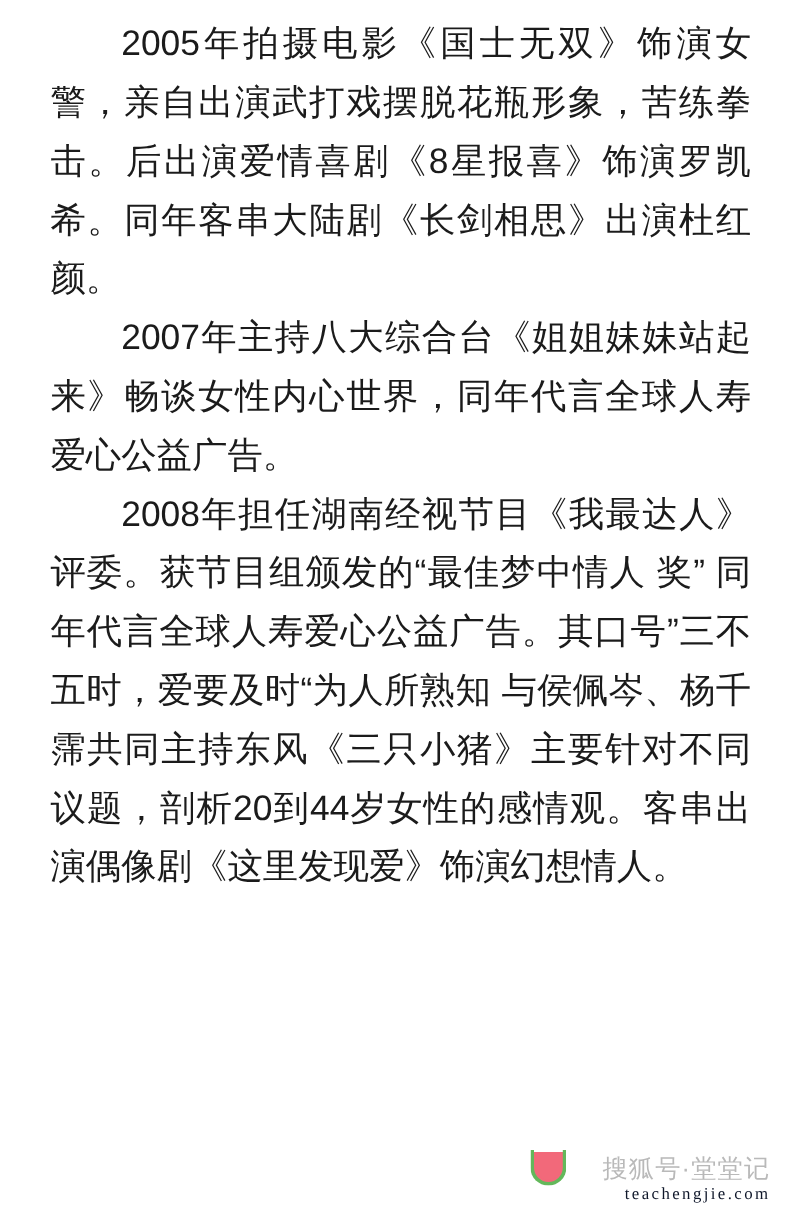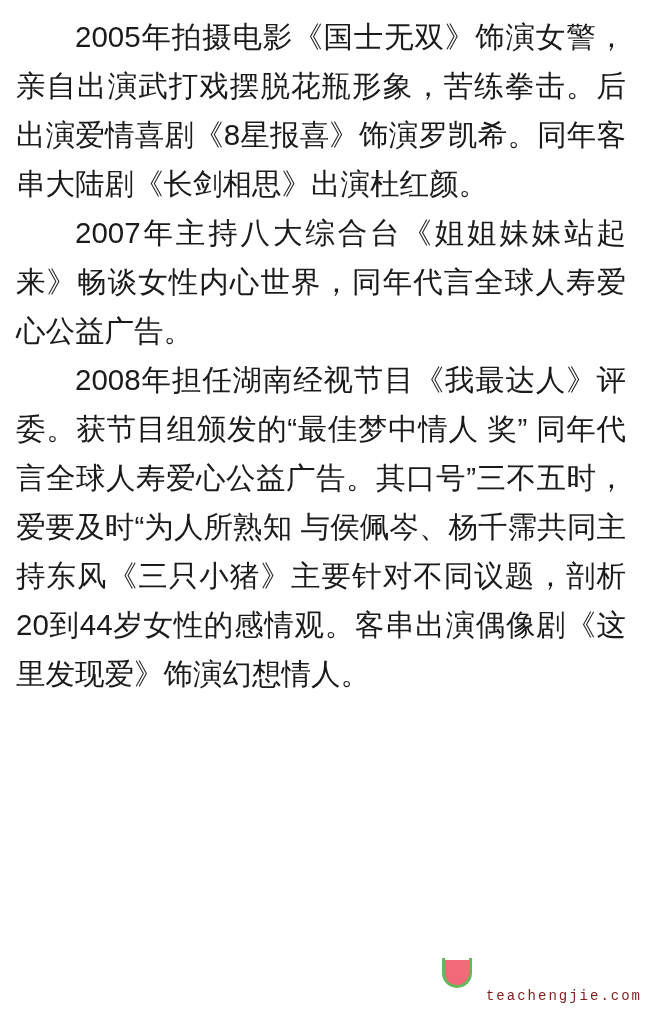--- a/index.html
+++ b/index.html
@@ -12,21 +12,21 @@
     height: 1024px;
     overflow: hidden;
     font-family: "Liberation Sans", sans-serif;
   }
   #page {
     position: relative;
     width: 660px;
     height: 1024px;
     background: #ffffff;
     box-sizing: border-box;
-    padding: 12px 34px 0 16px;
+    padding: 12px 34px 0 42px;
   }
   .para {
     margin: 0 0 0 0;
     font-size: 29.5px;
     line-height: 49px;
     color: #1b1b1b;
     text-align: justify;
     text-justify: inter-ideograph;
     text-indent: 2em;
     letter-spacing: 0px;
@@ -49,23 +49,23 @@
     color: #b9b9b9;
     letter-spacing: 1px;
     font-family: "Liberation Sans", sans-serif;
     white-space: nowrap;
   }
   .wm-sub {
     position: absolute;
     right: 4px;
     top: 32px;
     font-size: 14px;
-    color: #7f1d1d;
+    color: #0f172a;
     letter-spacing: 2px;
-    font-family: Liberation Mono, monospace;
+    font-family: Liberation Serif, serif;
     white-space: nowrap;
   }
   .wm-melon {
     position: absolute;
     left: 26px;
     top: 2px;
     width: 30px;
     height: 30px;
     border-radius: 0 0 30px 30px;
     background: #f2697a;
@@ -99,16 +99,17 @@
 
 <div id="page">
 
   <p class="para">2005年拍摄电影《国士无双》饰演女警，亲自出演武打戏摆脱花瓶形象，苦练拳击。后出演爱情喜剧《8星报喜》饰演罗凯希。同年客串大陆剧《长剑相思》出演杜红颜。</p>
   <p class="para">2007年主持八大综合台《姐姐妹妹站起来》畅谈女性内心世界，同年代言全球人寿爱心公益广告。</p>
   <p class="para">2008年担任湖南经视节目《我最达人》评委。获节目组颁发的“最佳梦中情人 奖” 同年代言全球人寿爱心公益广告。其口号”三不五时，爱要及时“为人所熟知 与侯佩岑、杨千霈共同主持东风《三只小猪》主要针对不同议题，剖析20到44岁女性的感情观。客串出演偶像剧《这里发现爱》饰演幻想情人。</p>
 
   <div class="watermark">
     <span class="wm-melon"></span>
     <span class="wm-melon-rind"></span>
+    <span class="wm-text">搜狐号·堂堂记</span>
     <span class="wm-sub">teachengjie.com</span>
   </div>
 
 </div>
 
 </body></html>

